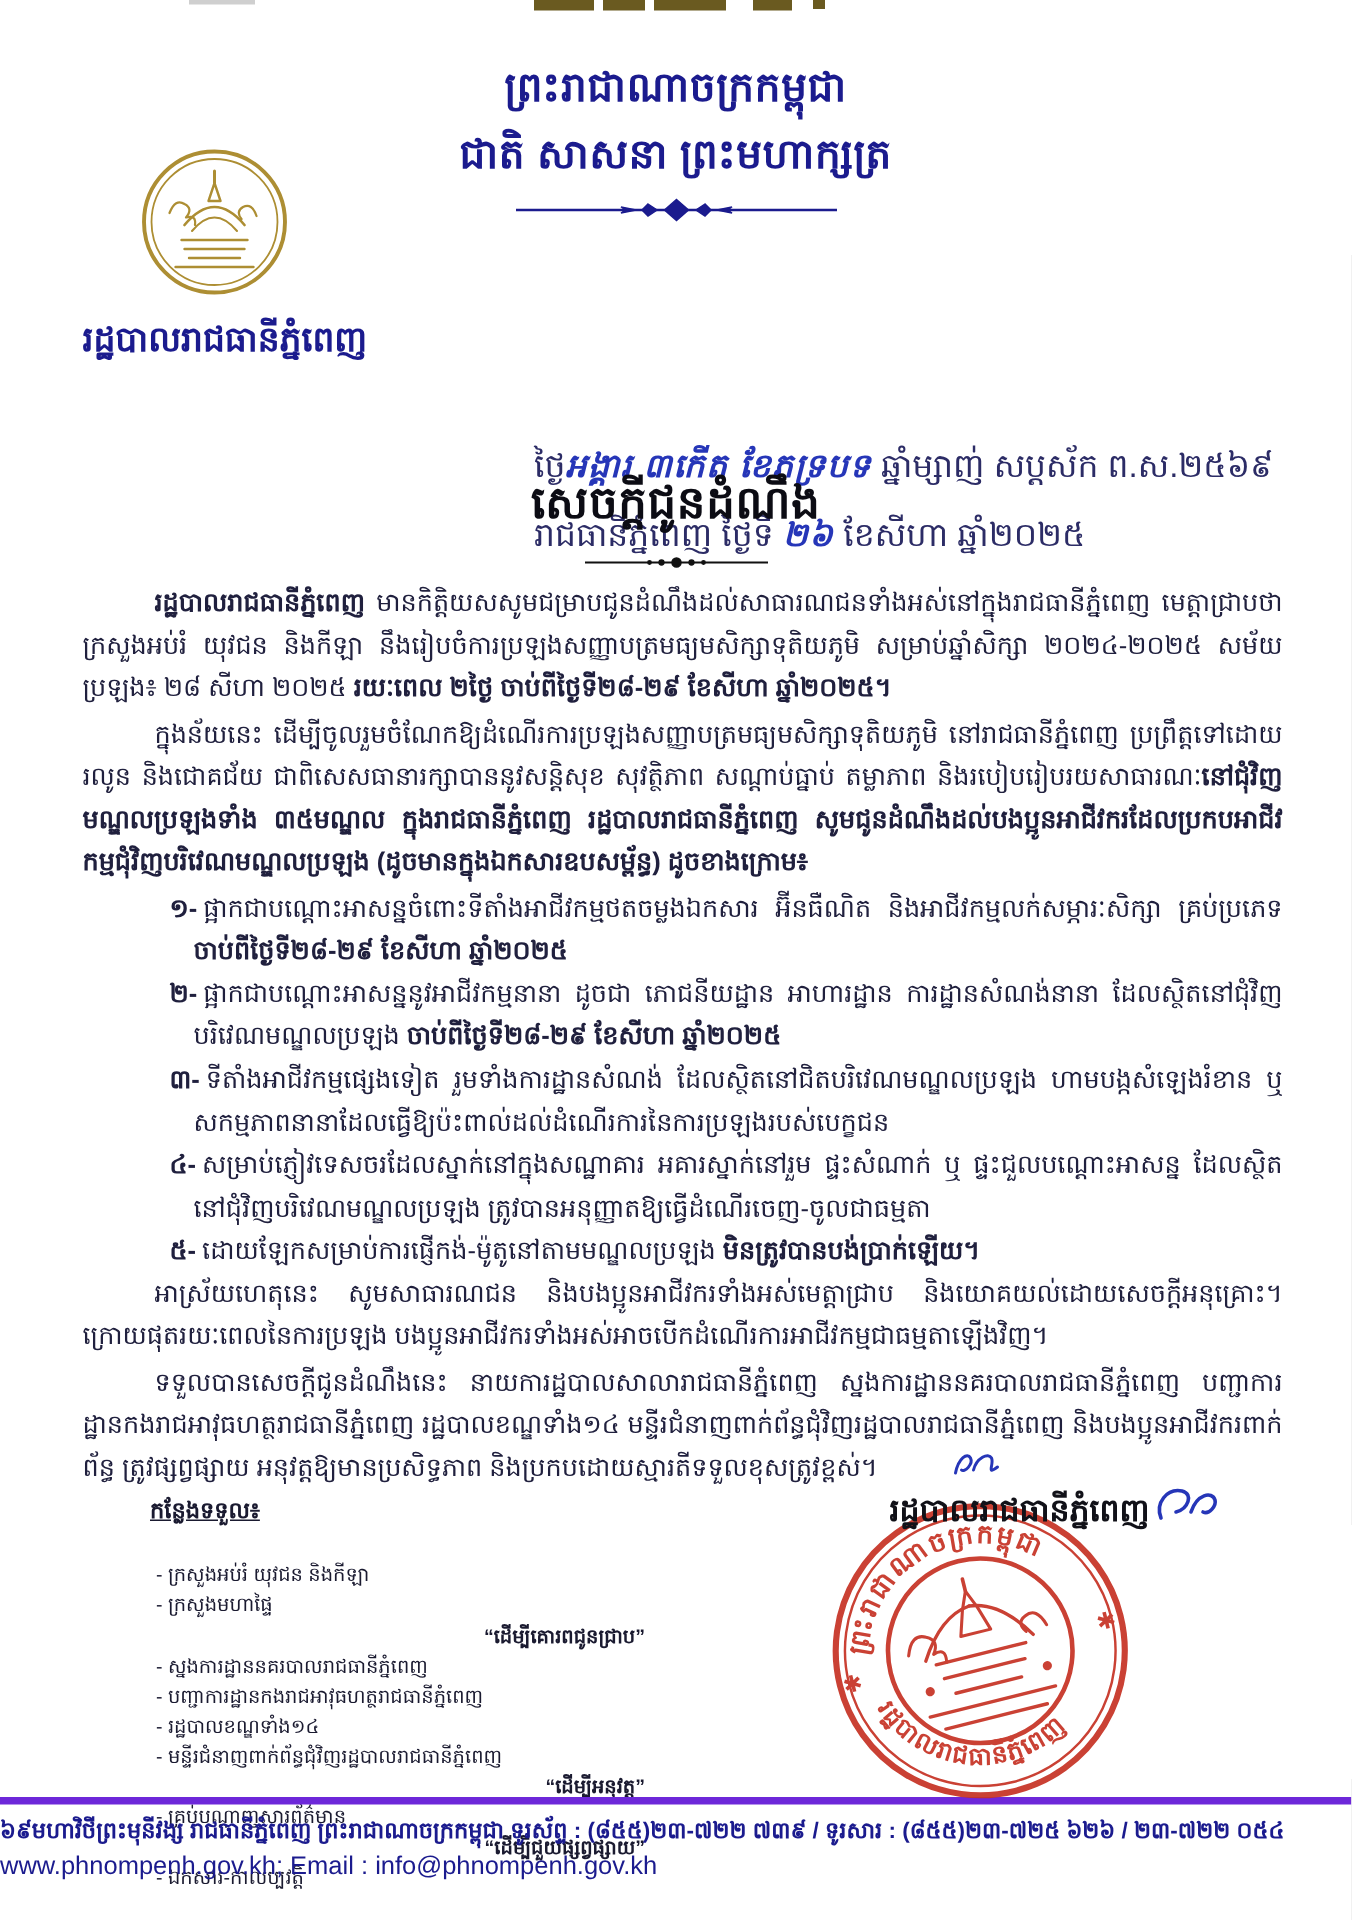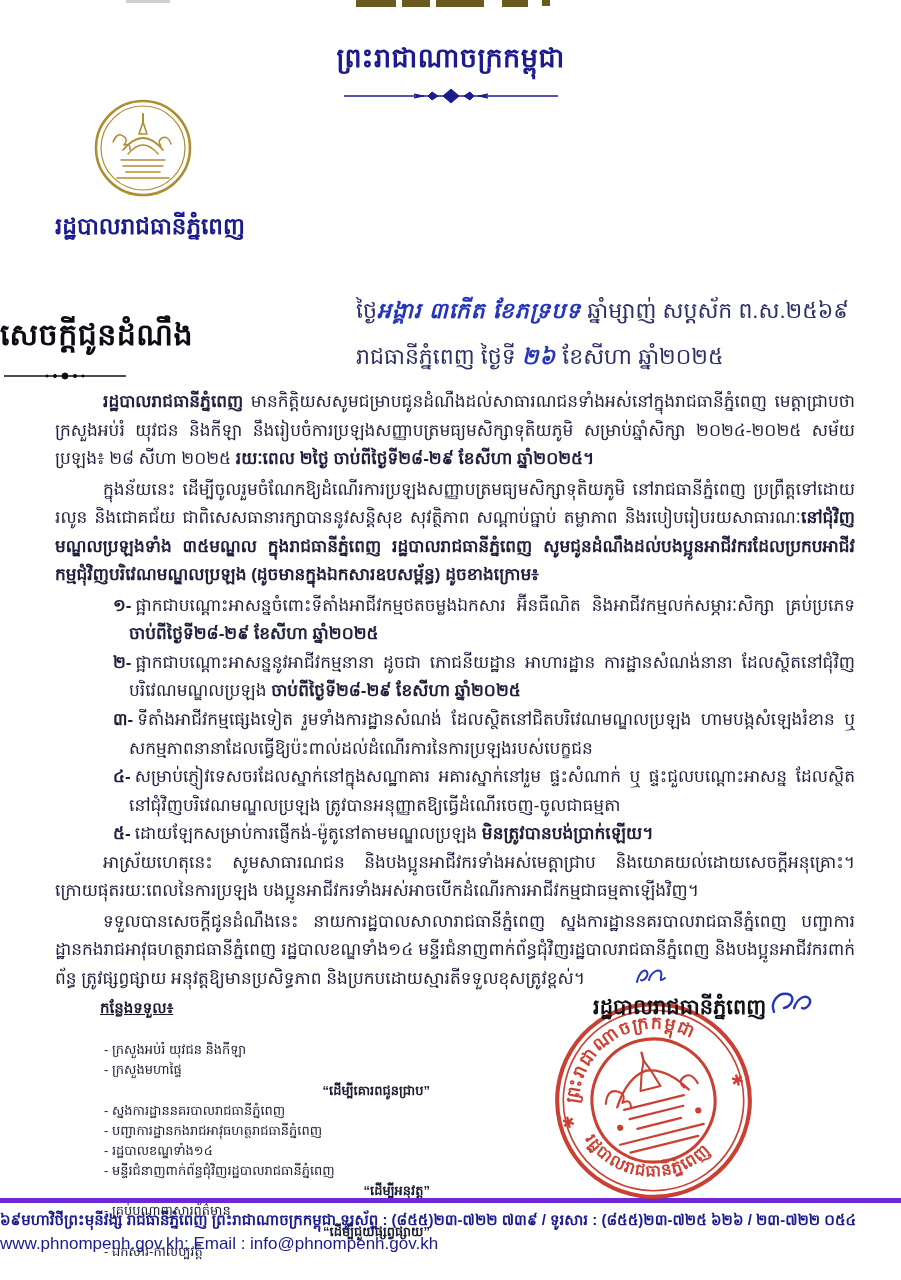--- a/index.html
+++ b/index.html
@@ -17,21 +17,21 @@
   .hline{font-weight:800;font-size:27px;color:#1b1b8e;line-height:1.65;letter-spacing:.5px;}
   .header-divider{margin-top:6px;}
   
   .logo-group{position:absolute;left:55px;top:98px;width:260px;}
   .gold-seal{display:block;margin-left:38px;}
   .admin-label{margin-top:14px;font-weight:800;font-size:23px;color:#1b1b8e;white-space:nowrap;}
   
   .dateline{position:absolute;left:356px;top:248px;width:530px;font-size:22px;color:#2c2c66;line-height:2.1;margin-top:40px;}
   .hw{color:#2636b8;font-style:italic;font-weight:600;letter-spacing:1px;}
   
-  .title-block{position:absolute;top:316px;left:0;right:0;}
+  .title-block{position:absolute;top:316px;left:0;right:0;text-align:center;}
   .doc-title{font-size:30px;font-weight:800;color:#0c0c14;letter-spacing:.5px;}
   .title-divider{margin-top:8px;}
   
   .body-block{position:absolute;top:388px;left:55px;right:46px;font-size:17px;line-height:1.68;text-align:justify;}
   .para{text-indent:48px;margin:0 0 2px 0;}
   .b{font-weight:800;}
   .list{margin:0;}
   .li{padding-left:74px;text-indent:-16px;margin:0;}
   .num{font-weight:700;margin-right:4px;}
   .sig-inline{display:inline-block;vertical-align:-4px;margin-left:2px;}
@@ -56,20 +56,21 @@
 
   <div class="cutmark gray" style="left:126px;width:44px;height:3px;"></div>
   <div class="cutmark" style="left:356px;width:40px;height:7px;"></div>
   <div class="cutmark" style="left:402px;width:28px;height:7px;"></div>
   <div class="cutmark" style="left:436px;width:48px;height:7px;"></div>
   <div class="cutmark" style="left:502px;width:26px;height:7px;"></div>
   <div class="cutmark" style="left:542px;width:8px;height:6px;"></div>
 
   <div class="header-block">
     <div class="hline">ព្រះរាជាណាចក្រកម្ពុជា</div>
+    <div class="hline">ជាតិ សាសនា ព្រះមហាក្សត្រ</div>
     <div class="header-divider">
       <svg width="230" height="18" viewBox="0 0 230 18">
         <g stroke="#1b1b8e" fill="#1b1b8e">
           <line x1="8" y1="9" x2="222" y2="9" stroke-width="1.6"></line>
           <path d="M115 2 l8 7 -8 7 -8 -7 z"></path>
           <path d="M96 5 l6 4 -6 4 -4 -4 z"></path>
           <path d="M134 5 l-6 4 6 4 4 -4 z"></path>
           <path d="M78 7 l10 2 -10 2 3 -2 z"></path>
           <path d="M152 7 l-10 2 10 2 -3 -2 z"></path>
         </g>

